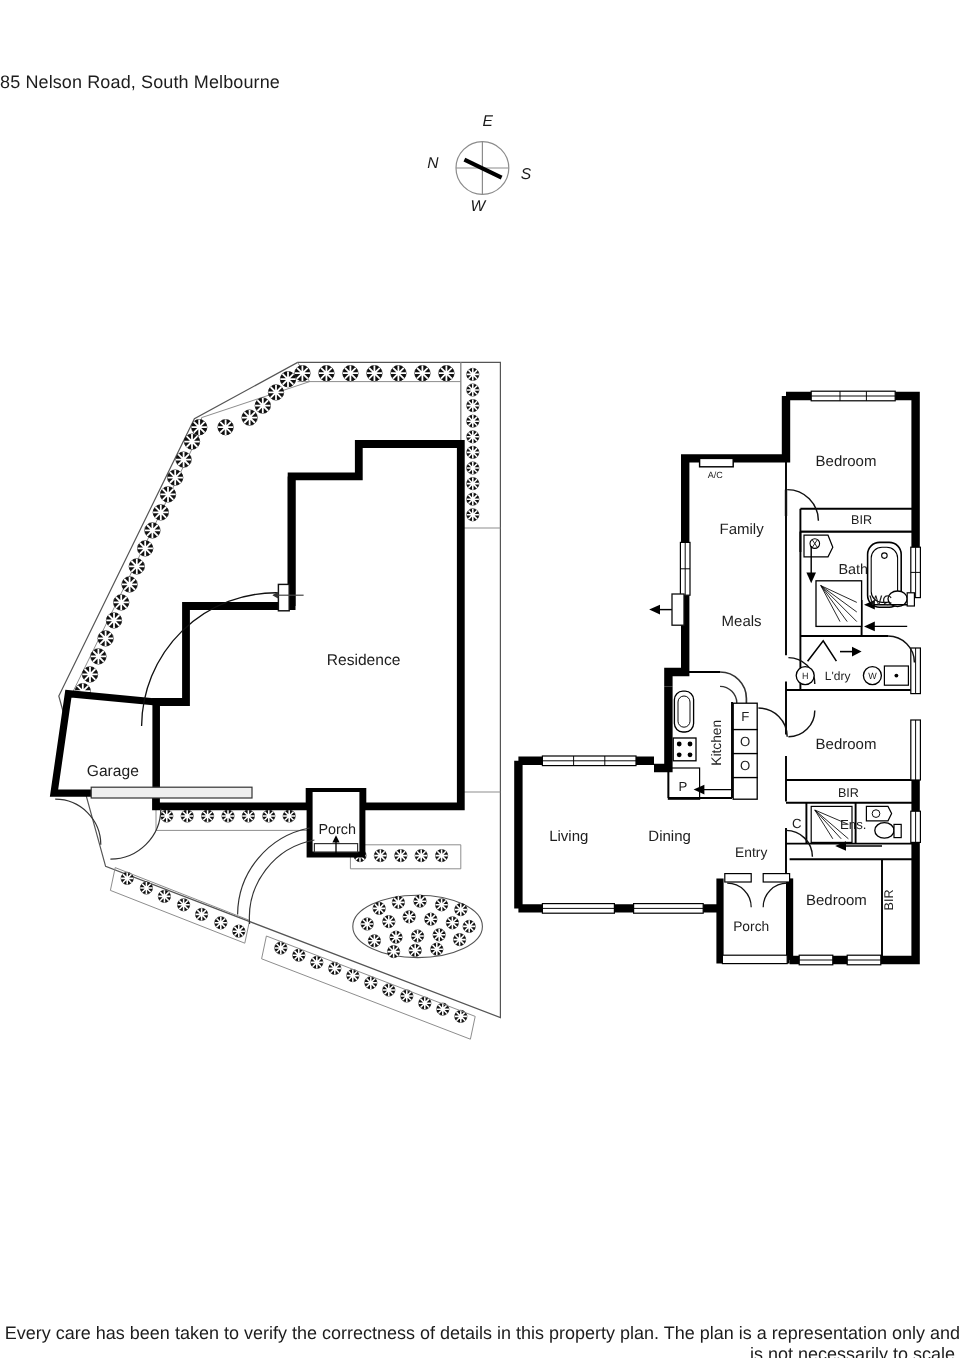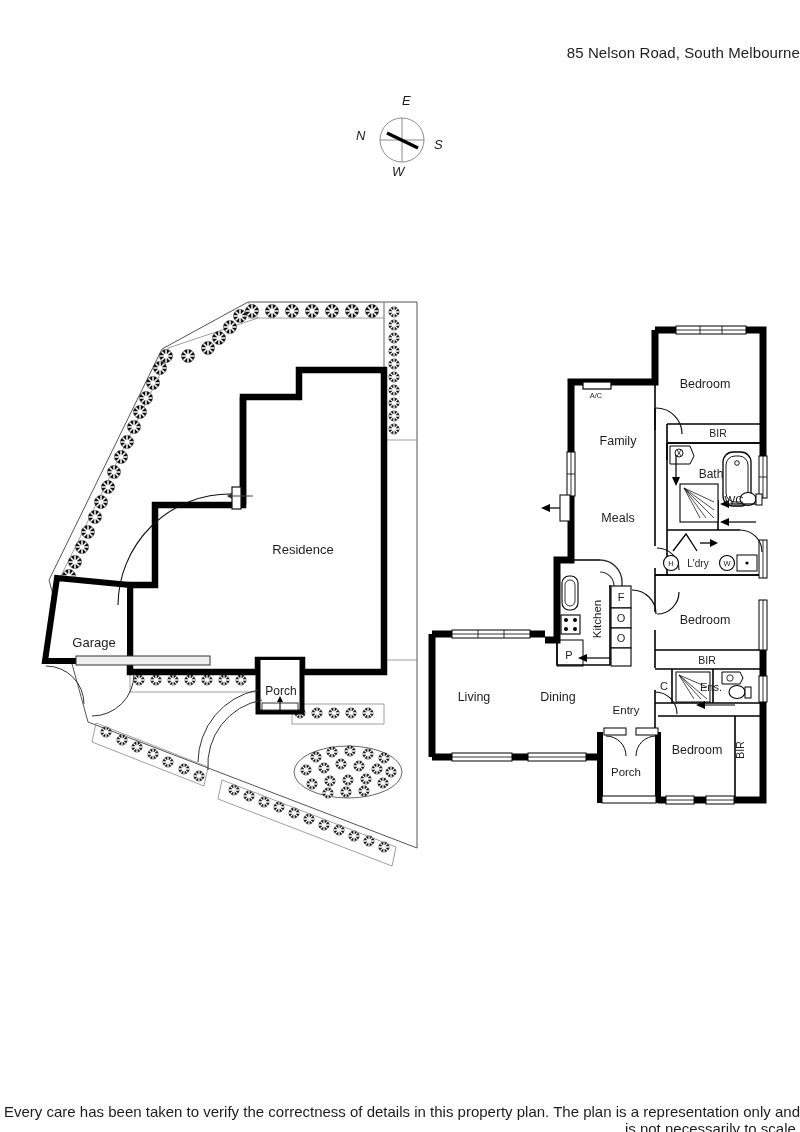--- a/index.html
+++ b/index.html
@@ -1,19 +1,19 @@
 <!DOCTYPE html>
 <html><head>
 <meta charset="utf-8">
 <style>
   html,body{margin:0;padding:0;background:#ffffff;}
   body{width:800px;height:1132px;position:relative;overflow:hidden;
        font-family:"Liberation Sans","DejaVu Sans",sans-serif;color:#1a1a1a;}
   .page{position:absolute;left:0;top:0;width:800px;height:1132px;}
-  #title{position:absolute;left:0;top:44px;width:800px;text-align:right;
+  #title{position:absolute;left:0;top:60px;width:800px;text-align:left;
          font-size:15px;letter-spacing:.1px;color:#1d1d1d;}
   #compass-wrap{position:absolute;left:350px;top:90px;width:110px;height:100px;}
   #footer{position:absolute;left:0;top:1103px;width:800px;text-align:right;
           font-size:15px;color:#1d1d1d;}
   svg{display:block;}
   .lbl{font-family:"Liberation Sans","DejaVu Sans",sans-serif;fill:#1d1d1d;}
 </style>
 </head>
 <body>
 

